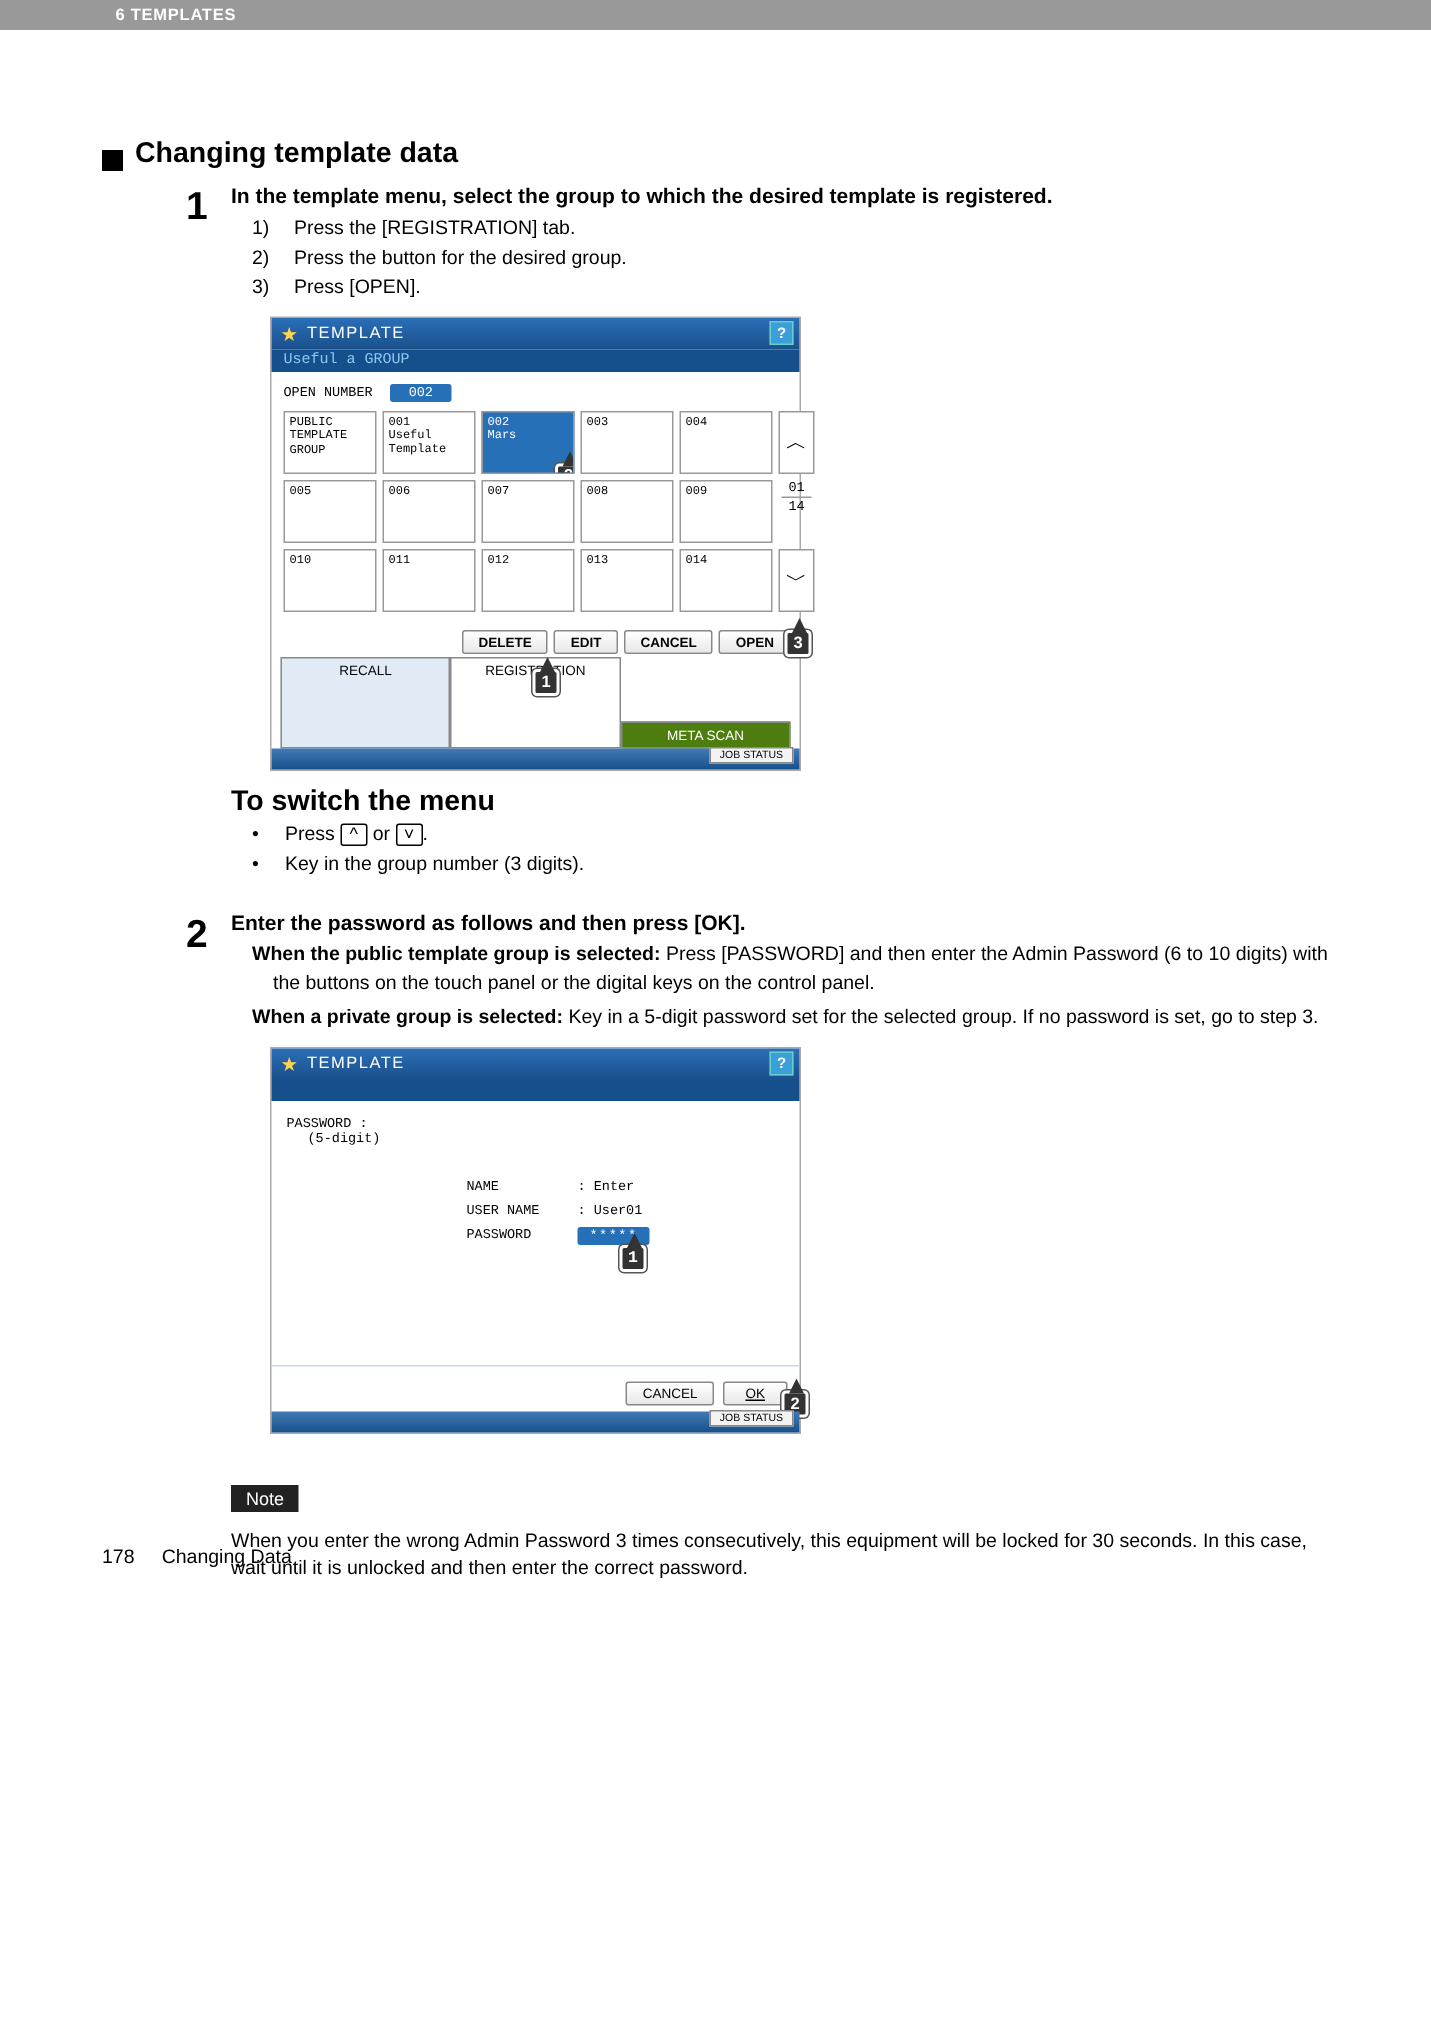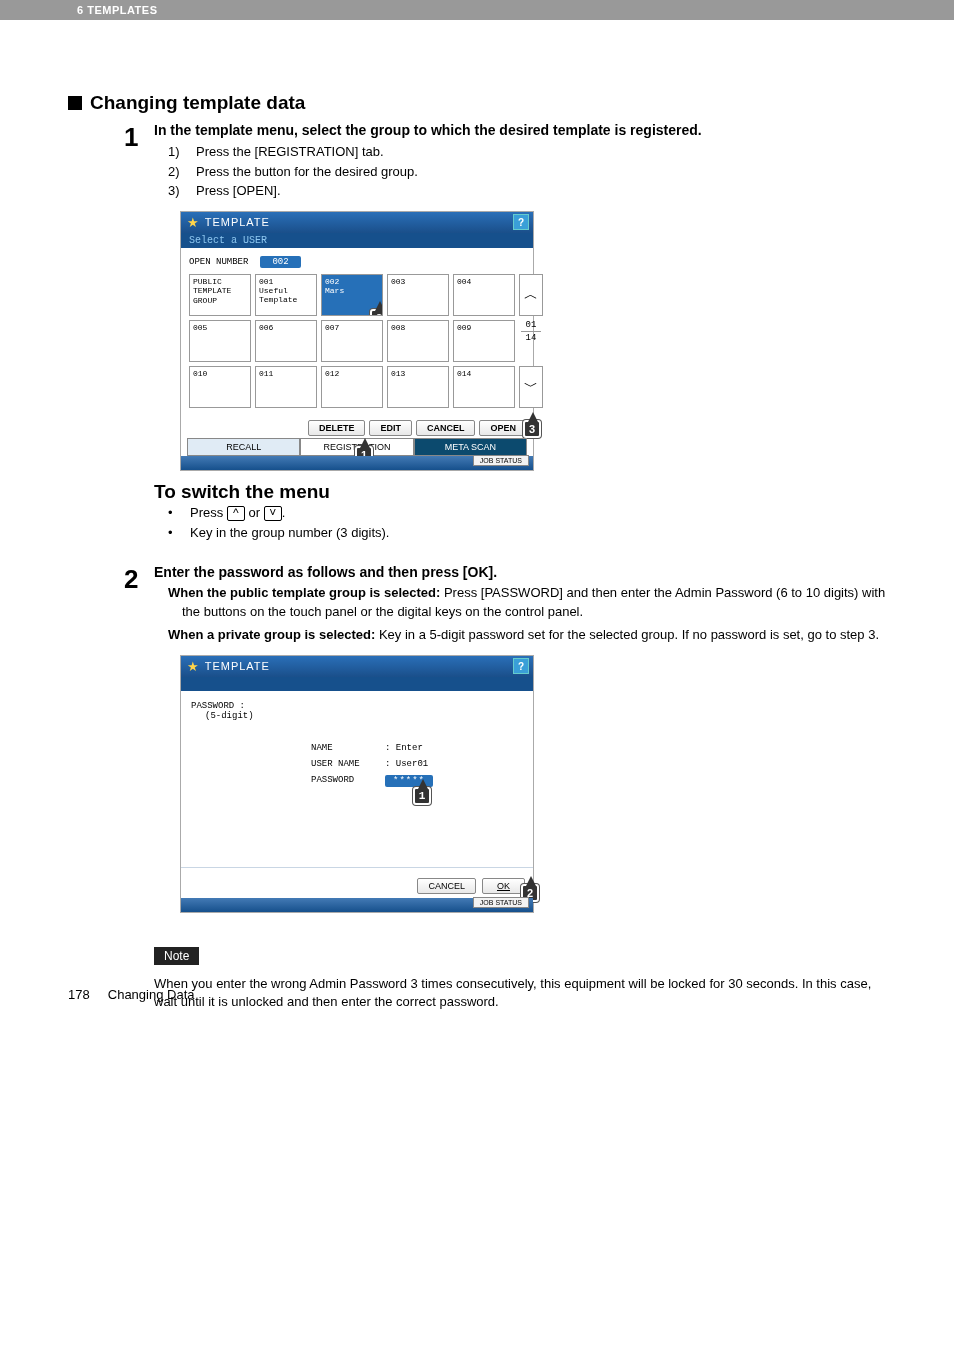--- a/index.html
+++ b/index.html
@@ -16,21 +16,21 @@
       font-size: 11px;
       font-weight: bold;
       padding: 4px 0 4px 77px;
       letter-spacing: 0.5px;
     }
     .content {
       padding: 72px 68px 40px 68px;
     }
     .section-heading {
       display: flex;
-      align-items: center;
+      align-items: flex-end;
       gap: 8px;
       font-size: 19px;
       font-weight: bold;
       margin-bottom: 8px;
     }
     .section-heading .square {
       width: 14px;
       height: 14px;
       background: #000;
       display: inline-block;
@@ -250,22 +250,23 @@
       padding: 3px 0;
       font-size: 9px;
       text-align: center;
       flex: 1;
       background: #e0ebf5;
     }
     .scr1 .tab.active {
       background: #fff;
     }
     .scr1 .tab.meta {
-      background: #0c4a6e;
-      color: #fff;
+      background: #4d7c0f;
+      color: #fff;
+      margin-top: 43px;
     }
     .scr1 .statusbar {
       background: linear-gradient(#437ab5, #16508c);
       height: 14px;
       position: relative;
     }
     .scr1 .jobstatus {
       position: absolute;
       right: 4px;
       top: -1px;
@@ -375,21 +376,21 @@
           </div>
       </div>
 
       <div class="screenshot-wrap">
         <div class="scr1 rel">
           <div class="titlebar">
             <span class="star">★</span>
             <span class="ttl">TEMPLATE</span>
             <span class="help">?</span>
           </div>
-          <div class="subbar">Select a USER</div>
+          <div class="subbar">Useful a GROUP</div>
           <div class="body">
             <div class="grprow">
               <span>OPEN NUMBER</span>
               <span class="grpnum-box">002</span>
             </div>
             <div class="grid">
 
               <div class="cell public">PUBLIC TEMPLATE GROUP</div>
               <div class="cell">
                 <span>001</span><br>

